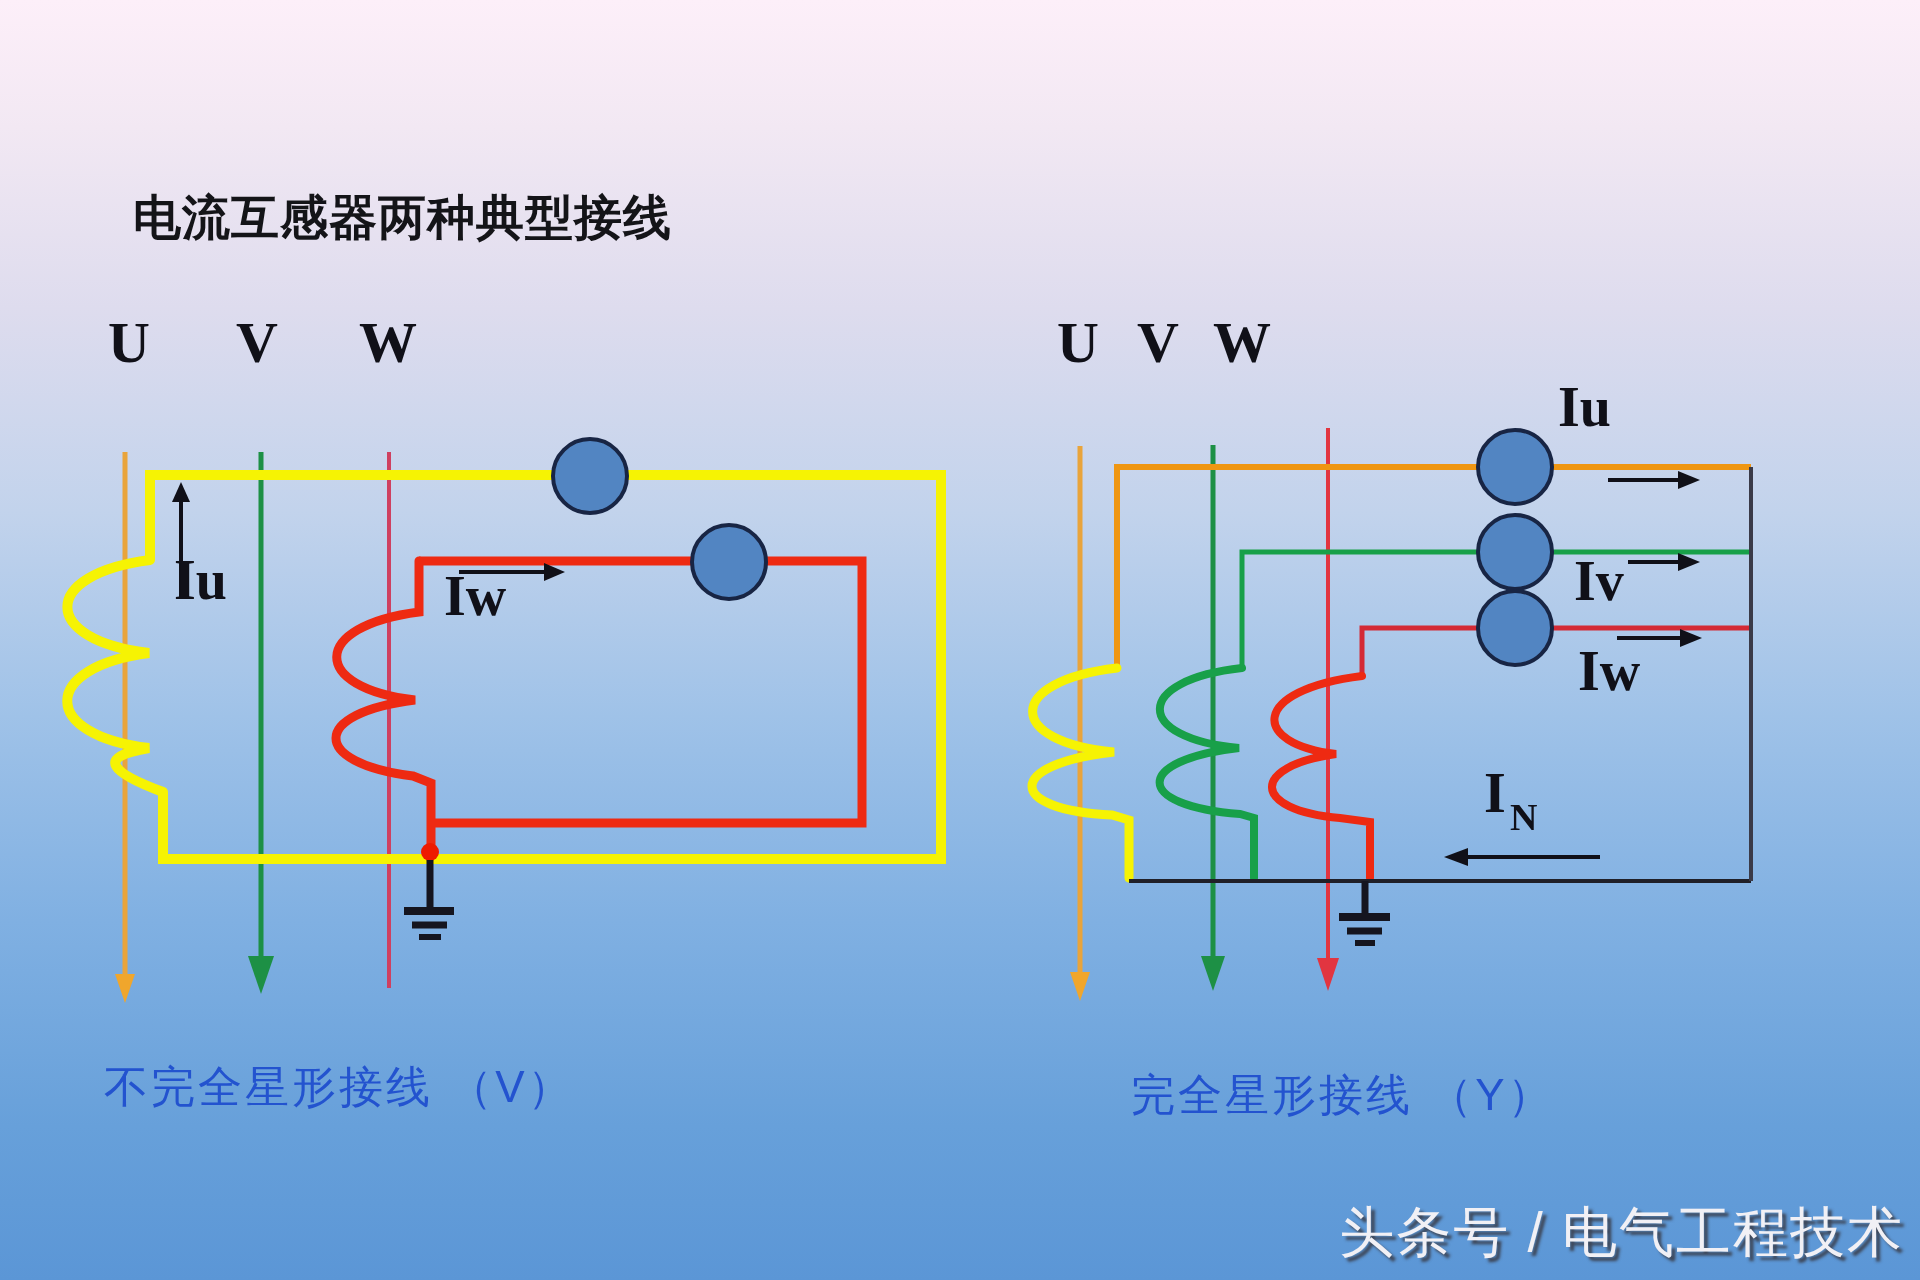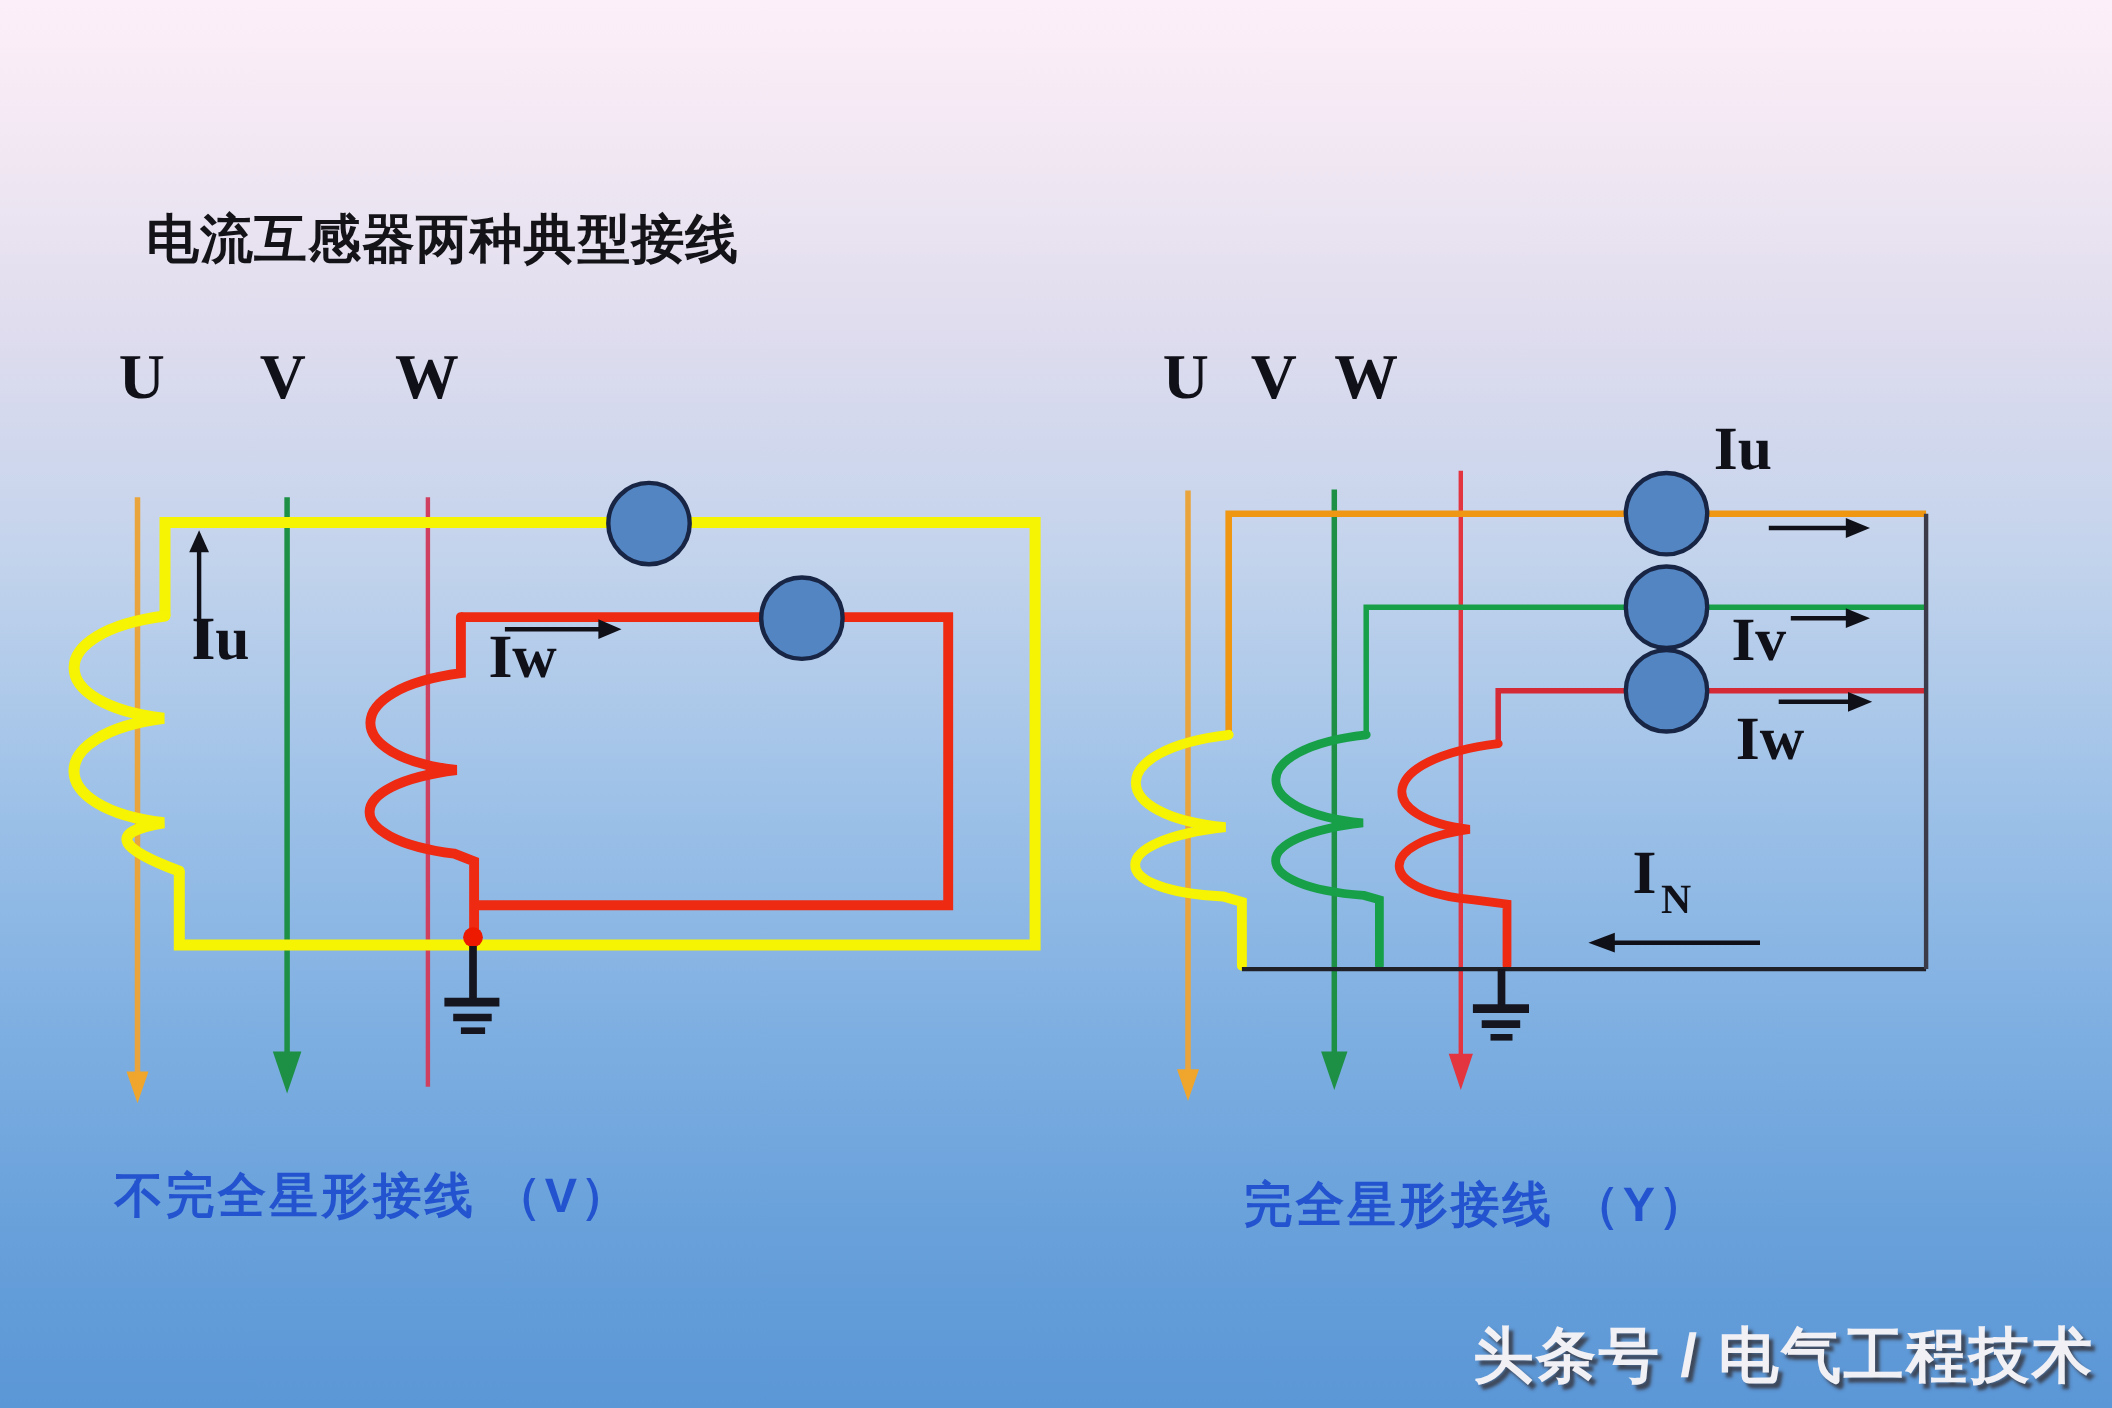--- a/index.html
+++ b/index.html
@@ -17,28 +17,28 @@
     left:203px; top:20px;
     font-size:74px; font-weight:bold; color:#0e0e14;
     letter-spacing:2px; white-space:nowrap;
   }
   .subtitle{
     left:133px; top:186px;
     font-size:48px; font-weight:bold; color:#141418;
     letter-spacing:1px; white-space:nowrap;
   }
   .caption{
-    font-size:44px; font-weight:bold; color:#2353cf;
+    font-size:44px; font-weight:normal; color:#2353cf;
     letter-spacing:3px; white-space:nowrap;
   }
   .caption-left{left:104px; top:1058px;}
   .caption-right{left:1131px; top:1066px;}
   .watermark{
     right:16px; top:1196px;
-    font-size:55px; font-weight:bold; color:#f1f0f5;
+    font-size:55px; font-weight:normal; color:#f1f0f5;
     text-shadow:4px 4px 3px rgba(55,55,65,0.85);
     letter-spacing:2px; white-space:nowrap;
   }
   svg text{
     font-family:"Liberation Serif","DejaVu Serif",serif;
     font-weight:bold; fill:#101018;
   }
   .phase-label{font-size:58px;}
   .cur-label{font-size:56px;}
   .sub-label{font-size:38px;}

